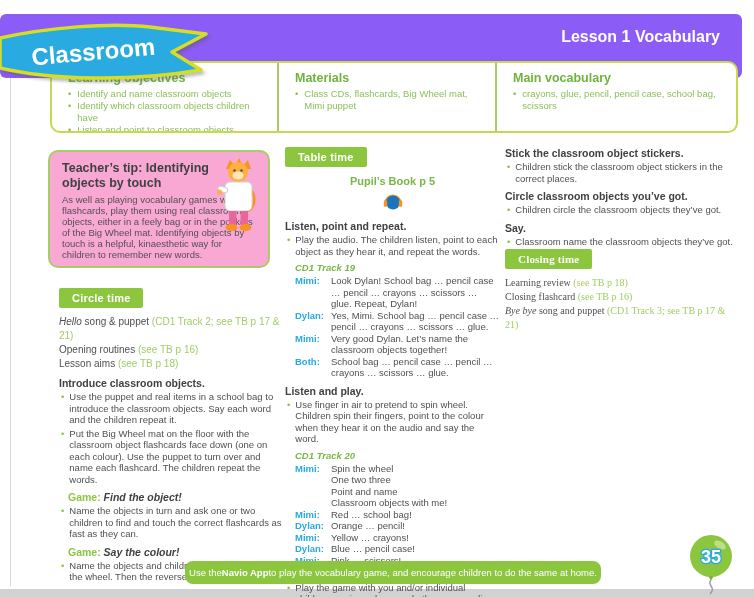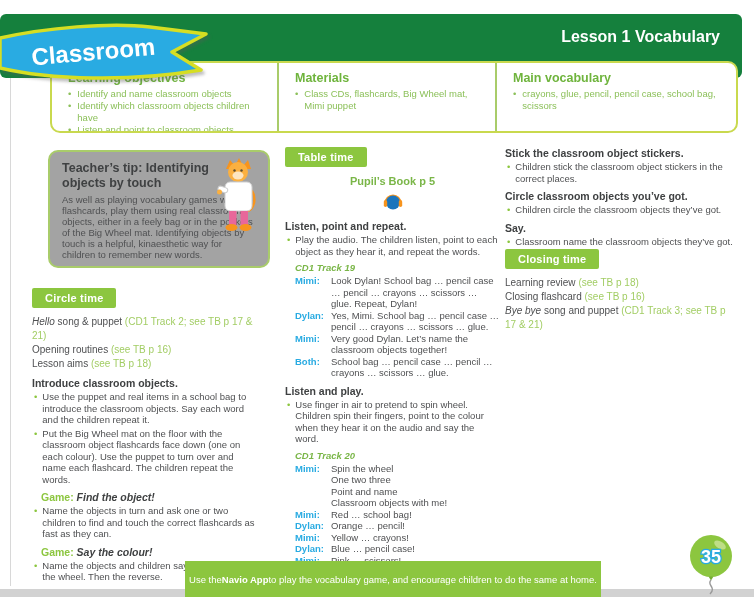--- a/index.html
+++ b/index.html
@@ -3,68 +3,68 @@
 <meta charset="utf-8">
 <style>
   html,body{margin:0;padding:0;}
   body{
     width:754px;height:597px;position:relative;overflow:hidden;
     background:#ffffff;
     font-family:"Liberation Sans", sans-serif;
     -webkit-font-smoothing:antialiased;
   }
   
-  .band{position:absolute;left:0;top:14px;width:742px;height:64px;background:#15803d;border-radius:6px;}
+  .band{position:absolute;left:0;top:14px;width:742px;height:64px;background:#8b5cf6;border-radius:6px;}
   .lesson-title{position:absolute;right:22px;top:14px;color:#fff;font-size:16px;font-weight:bold;}
   .ribbon-wrap{position:absolute;left:0;top:20px;width:218px;height:64px;z-index:5;
     filter:drop-shadow(2px 3px 1.5px rgba(90,90,90,.38));}
   .ribbon-wrap svg{display:block;}
   
   .overview{position:absolute;left:50px;top:61px;width:688px;height:72px;box-sizing:border-box;
     background:#fff;border:2px solid #c9d94e;border-radius:10px;display:flex;overflow:hidden;}
   .ov-col{box-sizing:border-box;padding:8px 10px 6px 16px;}
   .ov-col.c1{width:225px;}
   .ov-col.c2{width:218px;border-left:2px solid #a9cc6a;}
   .ov-col.c3{flex:1;border-left:2px solid #a9cc6a;}
   .ov-h{color:#6fb43d;font-weight:bold;font-size:12.5px;margin-bottom:3px;}
   .ov-li{color:#8cc05a;font-size:9.5px;line-height:12px;display:flex;}
   .ov-li::before{content:"•";color:#8cc05a;margin-right:6px;}
   
   .tip{position:absolute;left:48px;top:150px;width:222px;height:118px;box-sizing:border-box;
-    background:#a3a3a3;border:2px solid #a9cc6a;border-radius:10px;padding:9px 12px;}
+    background:#f9a8d4;border:2px solid #a9cc6a;border-radius:10px;padding:9px 12px;}
   .tip-h{font-size:12.5px;font-weight:bold;color:#3f4142;line-height:14.5px;width:158px;}
   .tip-b{font-size:9.5px;color:#4f5052;line-height:11px;margin-top:4px;}
   .tip-char{position:absolute;top:5px;right:6px;width:46px;height:78px;}
   
   .pill{display:inline-block;background:#8cc63f;color:#fff;font-weight:bold;font-size:11px;
     padding:4px 13px;border-radius:2px;letter-spacing:.2px;}
   .routine{font-size:10px;line-height:14px;color:#4f5052;}
   .routine .it{font-style:italic;}
   .routine .ref{color:#a2cd64;}
   .routines{margin-top:7px;}
   .h-dark{font-size:10.5px;font-weight:bold;color:#3f4142;margin:6px 0 2px;}
   .bullet{display:flex;font-size:9.5px;line-height:11.5px;color:#4f5052;margin:2px 0;}
   .bullet::before{content:"•";color:#8cc63f;margin:0 5px 0 2px;}
   .game-h{font-size:10.5px;margin:6px 9px 2px;}
   .game-label{color:#8cc63f;font-weight:bold;}
   .game-title{font-weight:bold;font-style:italic;color:#3f4142;}
   
-  .col-left{position:absolute;left:32px;top:288px;width:226px;}
+  .col-left{position:absolute;left:59px;top:288px;width:226px;}
   .col-mid{position:absolute;left:285px;top:147px;width:215px;}
   .col-right{position:absolute;left:505px;top:147px;width:233px;}
   .pb-line{margin:8px 0 3px;display:flex;align-items:center;gap:6px;flex-direction:column;}
   .pb-label{color:#7ab648;font-weight:bold;font-size:11px;}
   .track{color:#7ab648;font-weight:bold;font-style:italic;font-size:9.5px;margin:5px 0 2px 10px;}
   .dlg{display:flex;font-size:9.5px;line-height:11.5px;margin-left:10px;}
   .dlg .who{width:36px;flex-shrink:0;color:#29abe2;font-weight:bold;}
   .dlg .line{color:#4f5052;white-space:pre-line;}
-  .closing{}
-  
-  .footer-bar{position:absolute;left:185px;top:561px;width:416px;height:36px;background:#8cc63f;
-    border-radius:0;color:#fff;font-size:9.5px;display:flex;align-items:center;justify-content:center;}
+  .closing{font-family:Liberation Serif, serif;}
+  
+  .footer-bar{position:absolute;left:185px;top:561px;width:416px;height:23px;background:#8cc63f;
+    border-radius:8px;color:#fff;font-size:9.5px;display:flex;align-items:center;justify-content:center;}
   .footer-bar b{margin:0;}
   .balloon{position:absolute;left:686px;top:534px;width:52px;height:62px;z-index:6;}
   .bottom-strip{position:absolute;left:0;top:589px;width:754px;height:8px;background:#d2d2d2;}
   .page-edge{position:absolute;left:10px;top:62px;width:1px;height:524px;background:#d8d8d8;}
 </style>
 </head>
 <body>
 
 <div class="page-edge"></div>
 <div class="bottom-strip"></div>

